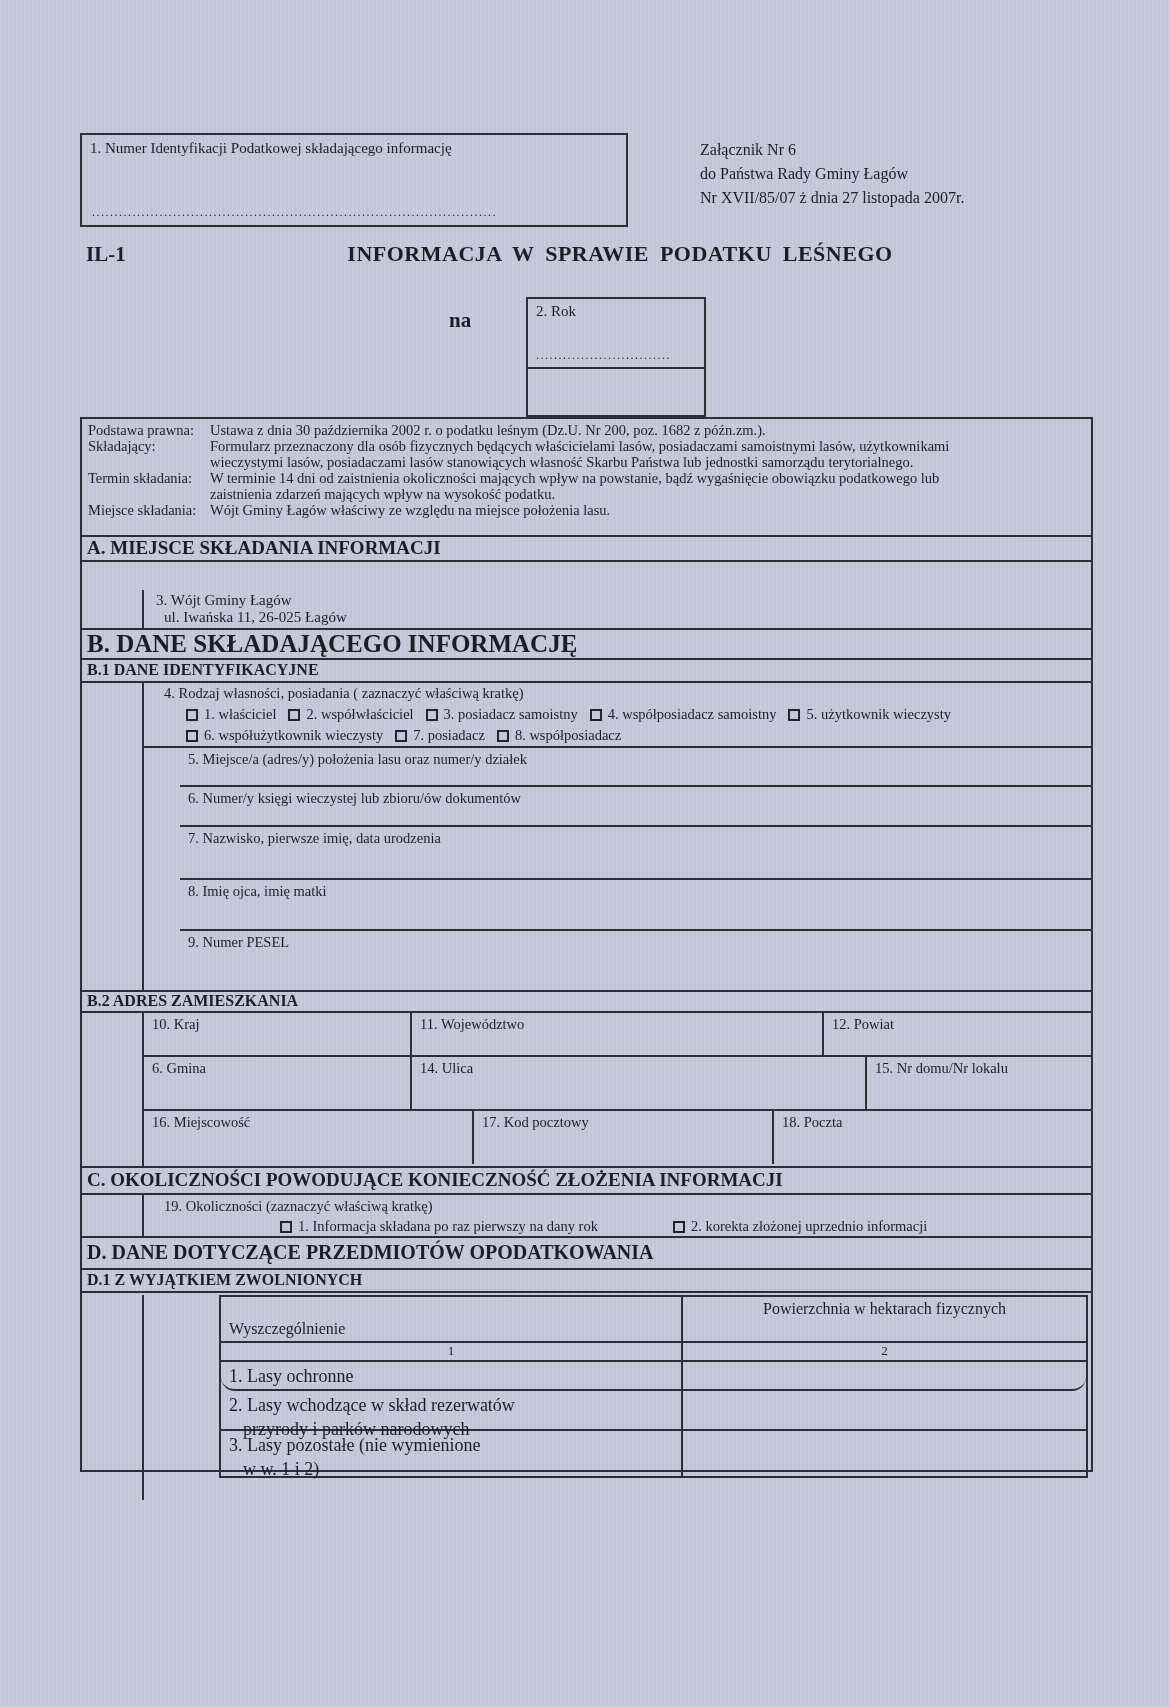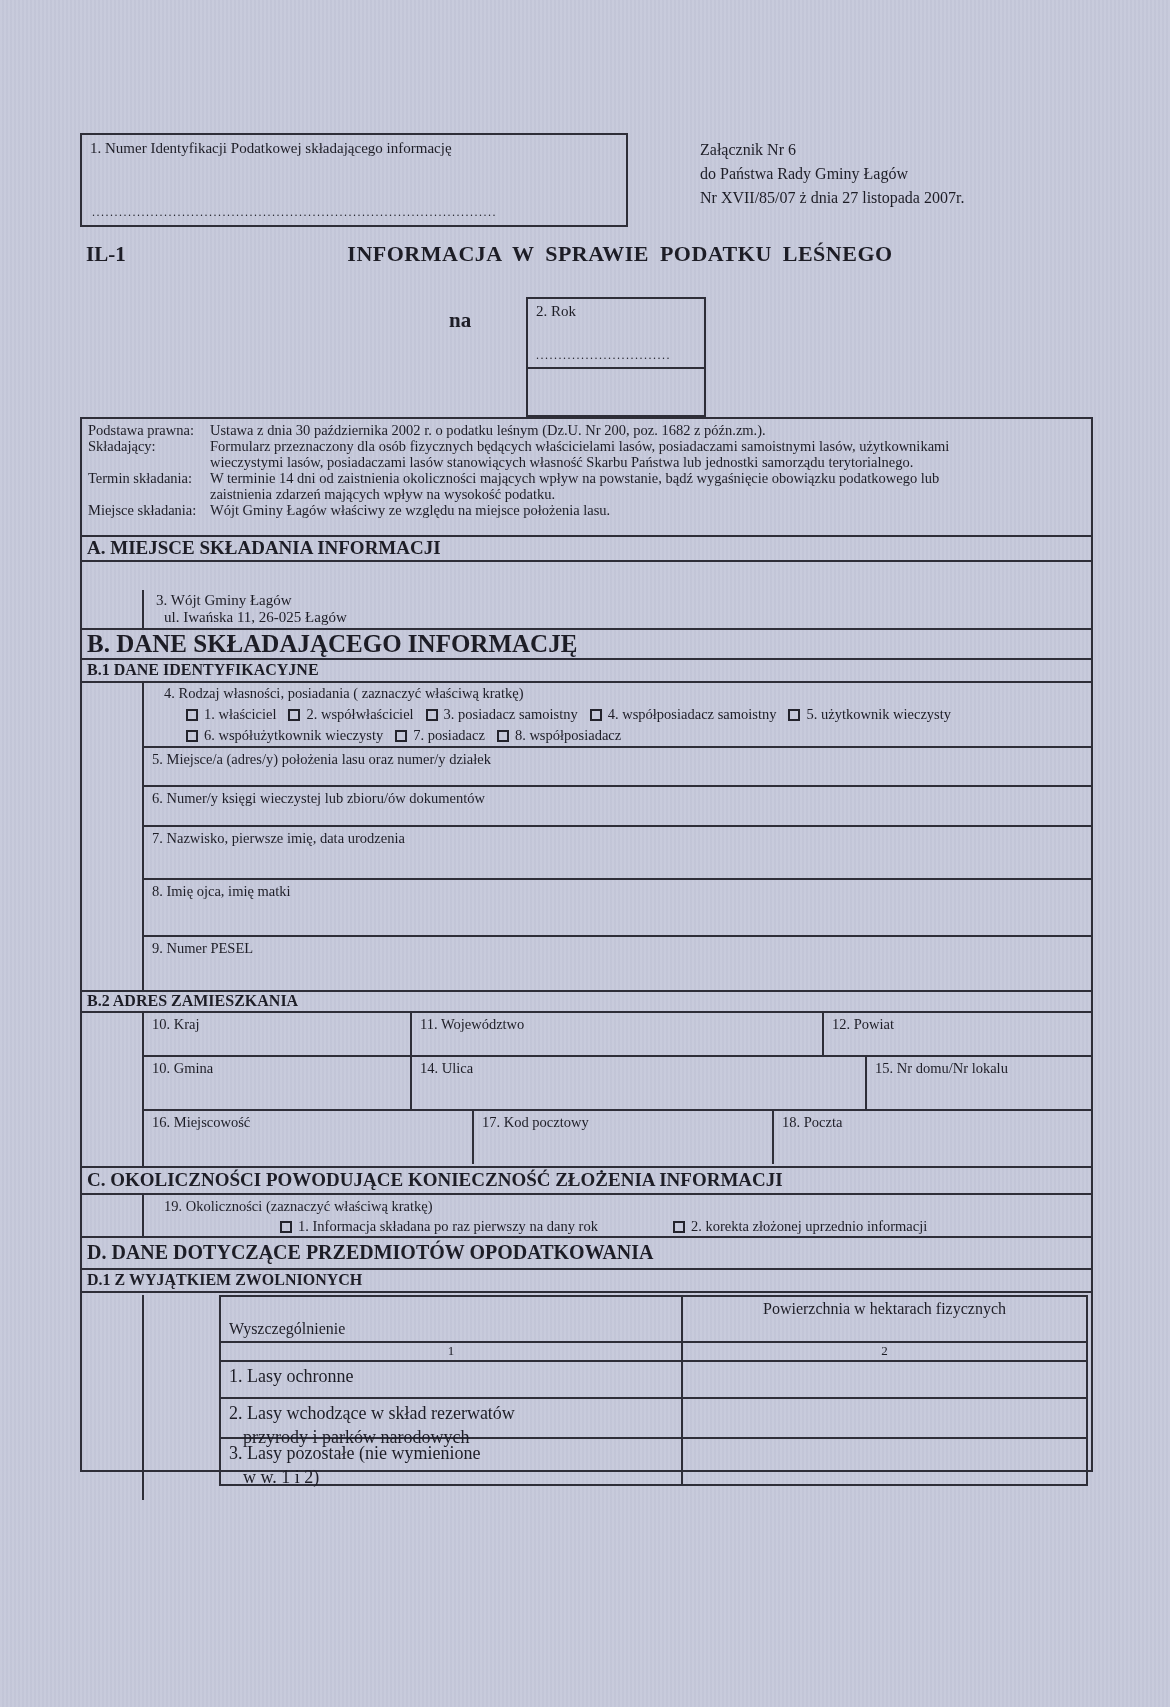--- a/index.html
+++ b/index.html
@@ -46,22 +46,22 @@
   .indent-box { margin-left: 60px; border-left: 2px solid #2e2e38; height: 100%; }
   .wrap-a { height: 40px; }
   .a-line1 { font-size: 15px; padding: 2px 0 0 12px; line-height: 17px; margin-top: 28px; }
   .a-line2 { font-size: 15px; padding-left: 20px; line-height: 17px; }
   .wrap-b1 { height: 309px; }
   .f4 { height: 65px; border-bottom: 2px solid #2e2e38; padding: 2px 0 0 20px; }
   .field-label { font-size: 14.5px; line-height: 17px; }
   .cb-row { display: flex; align-items: center; font-size: 14.5px; margin-top: 4px; padding-left: 22px; gap: 12px; }
   .cb-item { display: flex; align-items: center; white-space: nowrap; }
   .cb { width: 12px; height: 12px; border: 2px solid #23232c; margin-right: 6px; flex: none; background: transparent; }
-  .field-box { border-bottom: 2px solid #2e2e38; padding: 3px 0 0 8px; }
-  .f5 { height: 39px; } .f6 { height: 40px; } .f7 { height: 53px; } .f8 { height: 57px; }
+  .field-box { border-bottom: 2px solid #2e2e38; padding: 3px 0 0 8px; margin-left: 36px; }
+  .f5 { height: 39px; } .f6 { height: 40px; } .f7 { height: 53px; } .f8 { height: 51px; }
   .f9 { height: 53px; border-bottom: none; }
   .wrap-b2 { height: 155px; }
   .b2-row { display: flex; border-bottom: 2px solid #2e2e38; }
   .b2-row.last { border-bottom: none; }
   .b2-cell { border-right: 2px solid #2e2e38; padding: 3px 0 0 8px; font-size: 14.5px; }
   .b2-cell.last { border-right: none; flex: 1; }
   .r10 { height: 44px; } .r13 { height: 54px; } .r16 { height: 53px; }
   .w268 { width: 268px; flex: none; } .w412 { width: 412px; flex: none; }
   .w455 { width: 455px; flex: none; } .w330 { width: 330px; flex: none; } .w300 { width: 300px; flex: none; }
   .wrap-c { height: 43px; }
@@ -74,21 +74,21 @@
   .t-row.last { border-bottom: none; }
   .t-c1 { width: 462px; flex: none; border-right: 2px solid #2e2e38; }
   .t-c2 { flex: 1; }
   .t-head { height: 46px; }
   .t-head .t-c1 { display: flex; align-items: flex-end; padding: 0 8px 3px 8px; font-size: 16px; }
   .t-head .t-c2 { text-align: center; padding-top: 3px; font-size: 16px; }
   .t-nums { height: 19px; font-size: 13px; line-height: 16px; }
   .t-nums .t-c1, .t-nums .t-c2 { text-align: center; }
   .t-data { font-size: 18px; line-height: 24px; }
   .t-data .t-c1 { padding: 2px 6px 0 8px; }
-  .t-r1 { height: 37px; } .t-r2 { height: 40px; } .t-r3 { height: 45px; }
+  .t-r1 { height: 29px; border-radius: 14px; } .t-r2 { height: 40px; } .t-r3 { height: 45px; }
   .t-line2 { padding-left: 14px; }
 </style>
 </head>
 <body>
 
 <div class="page">
 
   <div class="nip-box">
     <div class="nip-label">1. Numer Identyfikacji Podatkowej składającego informację</div>
     <div class="nip-dots">..........................................................................................</div>
@@ -205,21 +205,21 @@
 
     <div class="sec-header hdr-b2">B.2  ADRES ZAMIESZKANIA</div>
     <div class="indent-wrap wrap-b2">
       <div class="indent-box">
         <div class="b2-row r10">
           <div class="b2-cell w268">10. Kraj</div>
           <div class="b2-cell w412">11. Województwo</div>
           <div class="b2-cell last">12. Powiat</div>
         </div>
         <div class="b2-row r13">
-          <div class="b2-cell w268">10. Gmina</div>
+          <div class="b2-cell w268">6. Gmina</div>
           <div class="b2-cell w455">14. Ulica</div>
           <div class="b2-cell last">15. Nr domu/Nr lokalu</div>
         </div>
         <div class="b2-row r16 last">
           <div class="b2-cell w330">16. Miejscowość</div>
           <div class="b2-cell w300">17. Kod pocztowy</div>
           <div class="b2-cell last">18. Poczta</div>
         </div>
       </div>
     </div>

